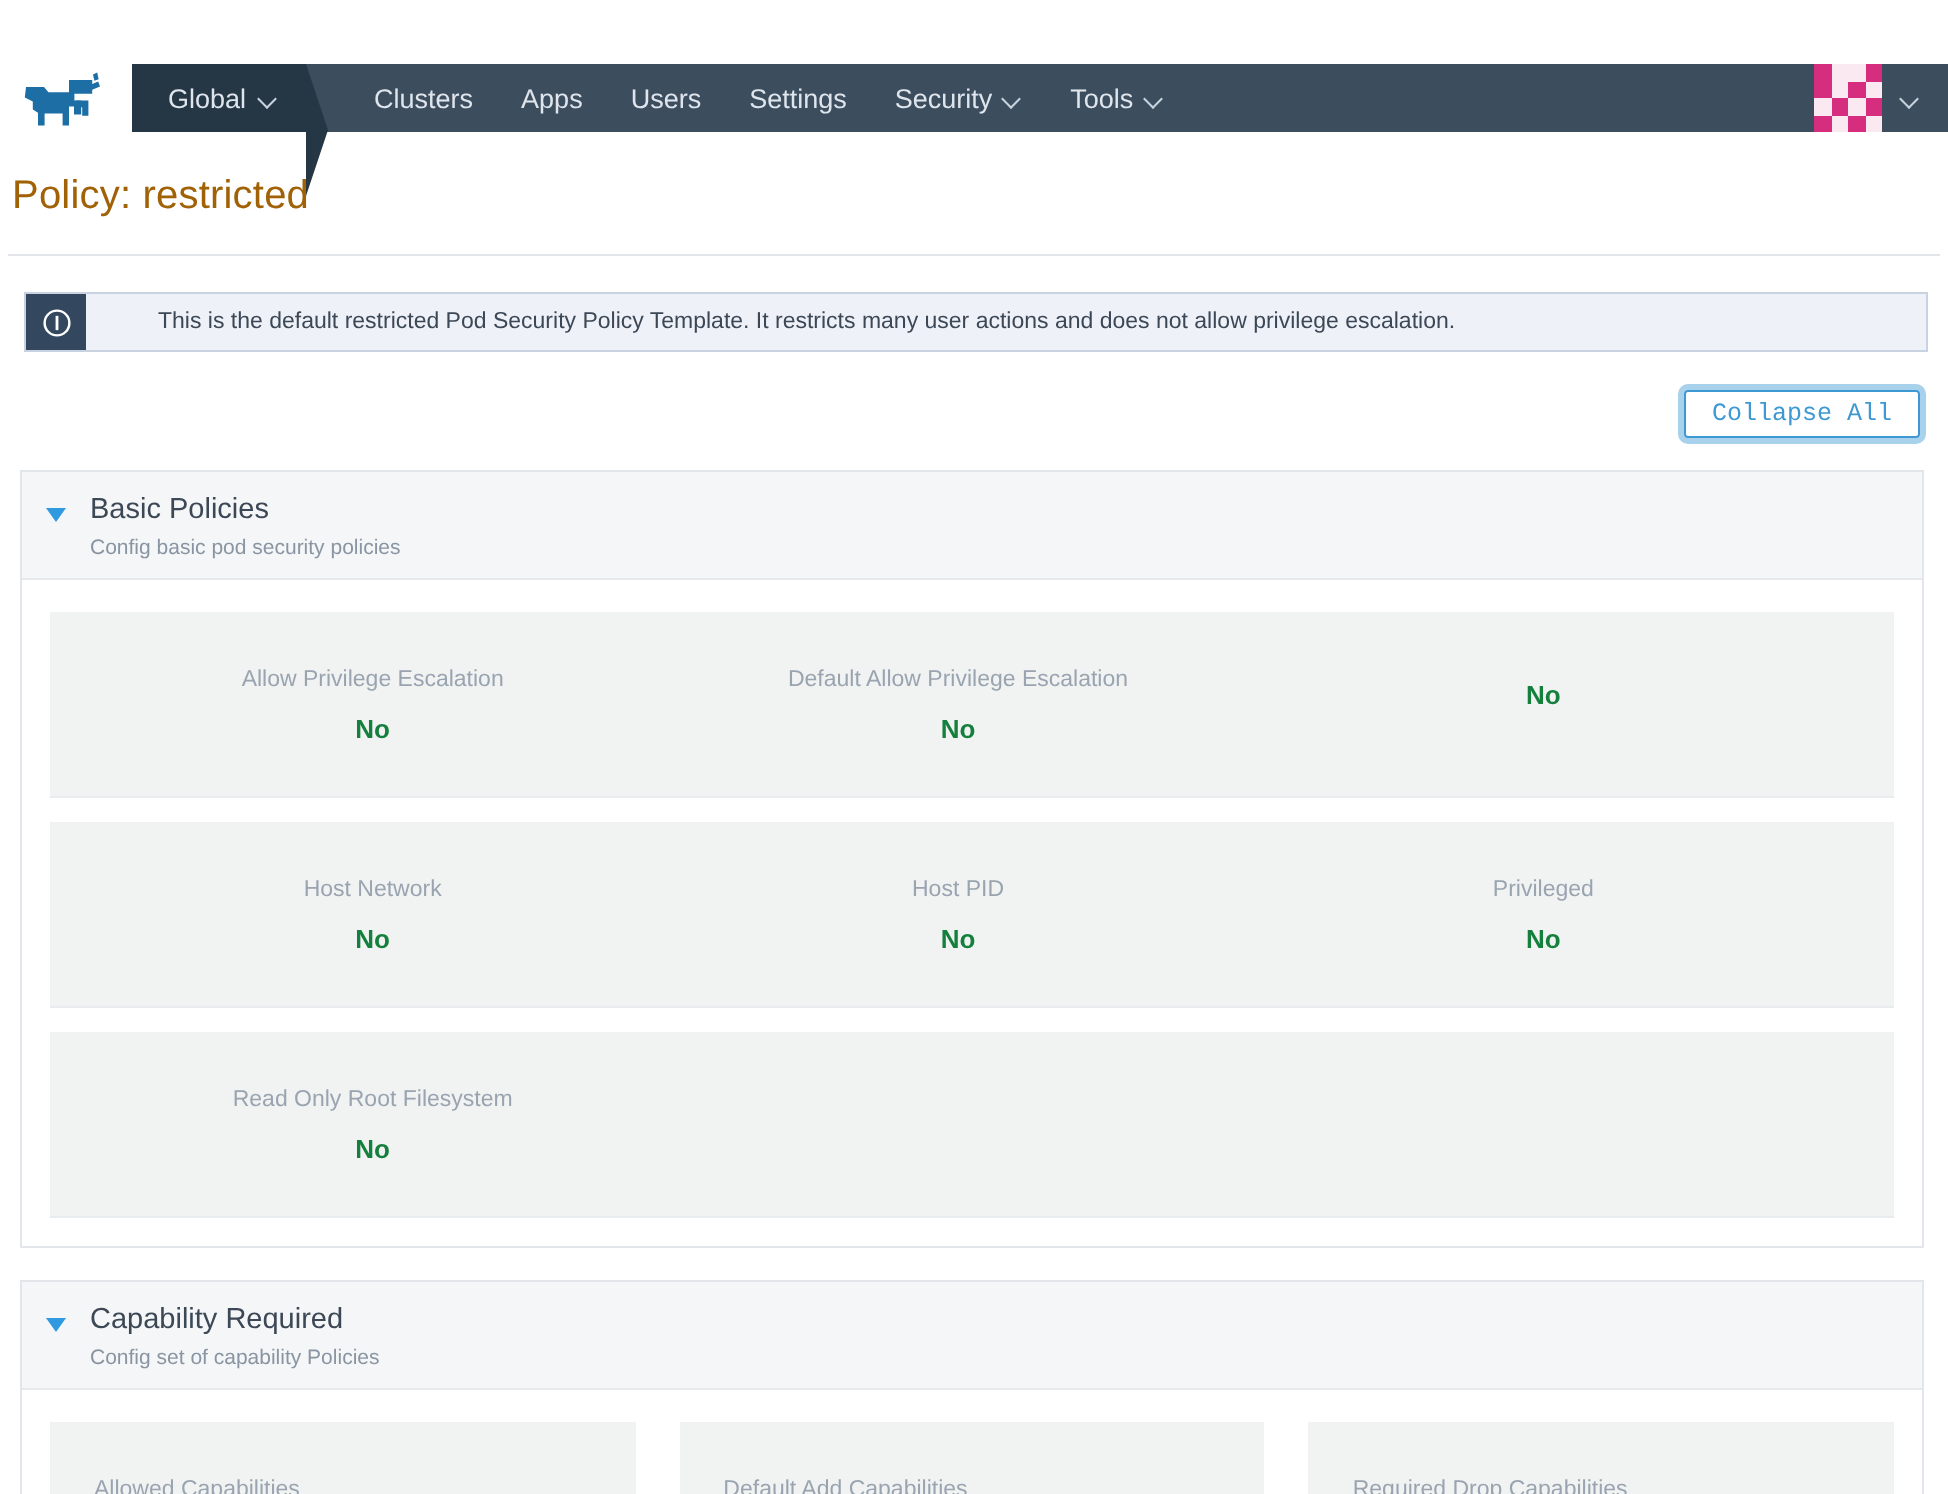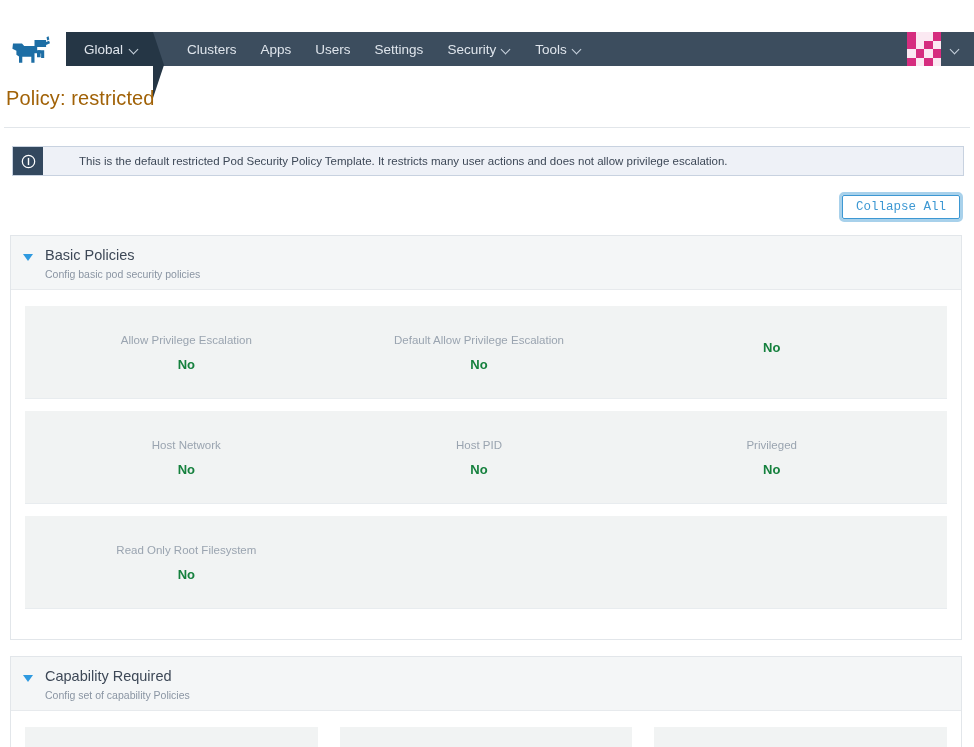--- a/index.html
+++ b/index.html
@@ -219,21 +219,21 @@
   .section-body { padding: 16px 14px 14px 14px; }
 
   
   .field-row {
     background: #f1f3f3;
     display: flex;
     padding: 26px 22px 26px 22px;
     margin-bottom: 12px;
     border-bottom: 1px solid #e8ecef;
   }
-  .field-row:last-child { margin-bottom: 16px; }
+  .field-row:last-child { margin-bottom: 0; }
   .field-col { flex: 1 1 0; min-width: 0; padding-right: 14px; text-align: center; }
   .field-label {
     font-size: 11.5px;
     color: #9aa4b0;
     line-height: 1.5;
   }
   .field-value {
     font-size: 13px;
     color: #15803d;
     padding-top: 8px;

